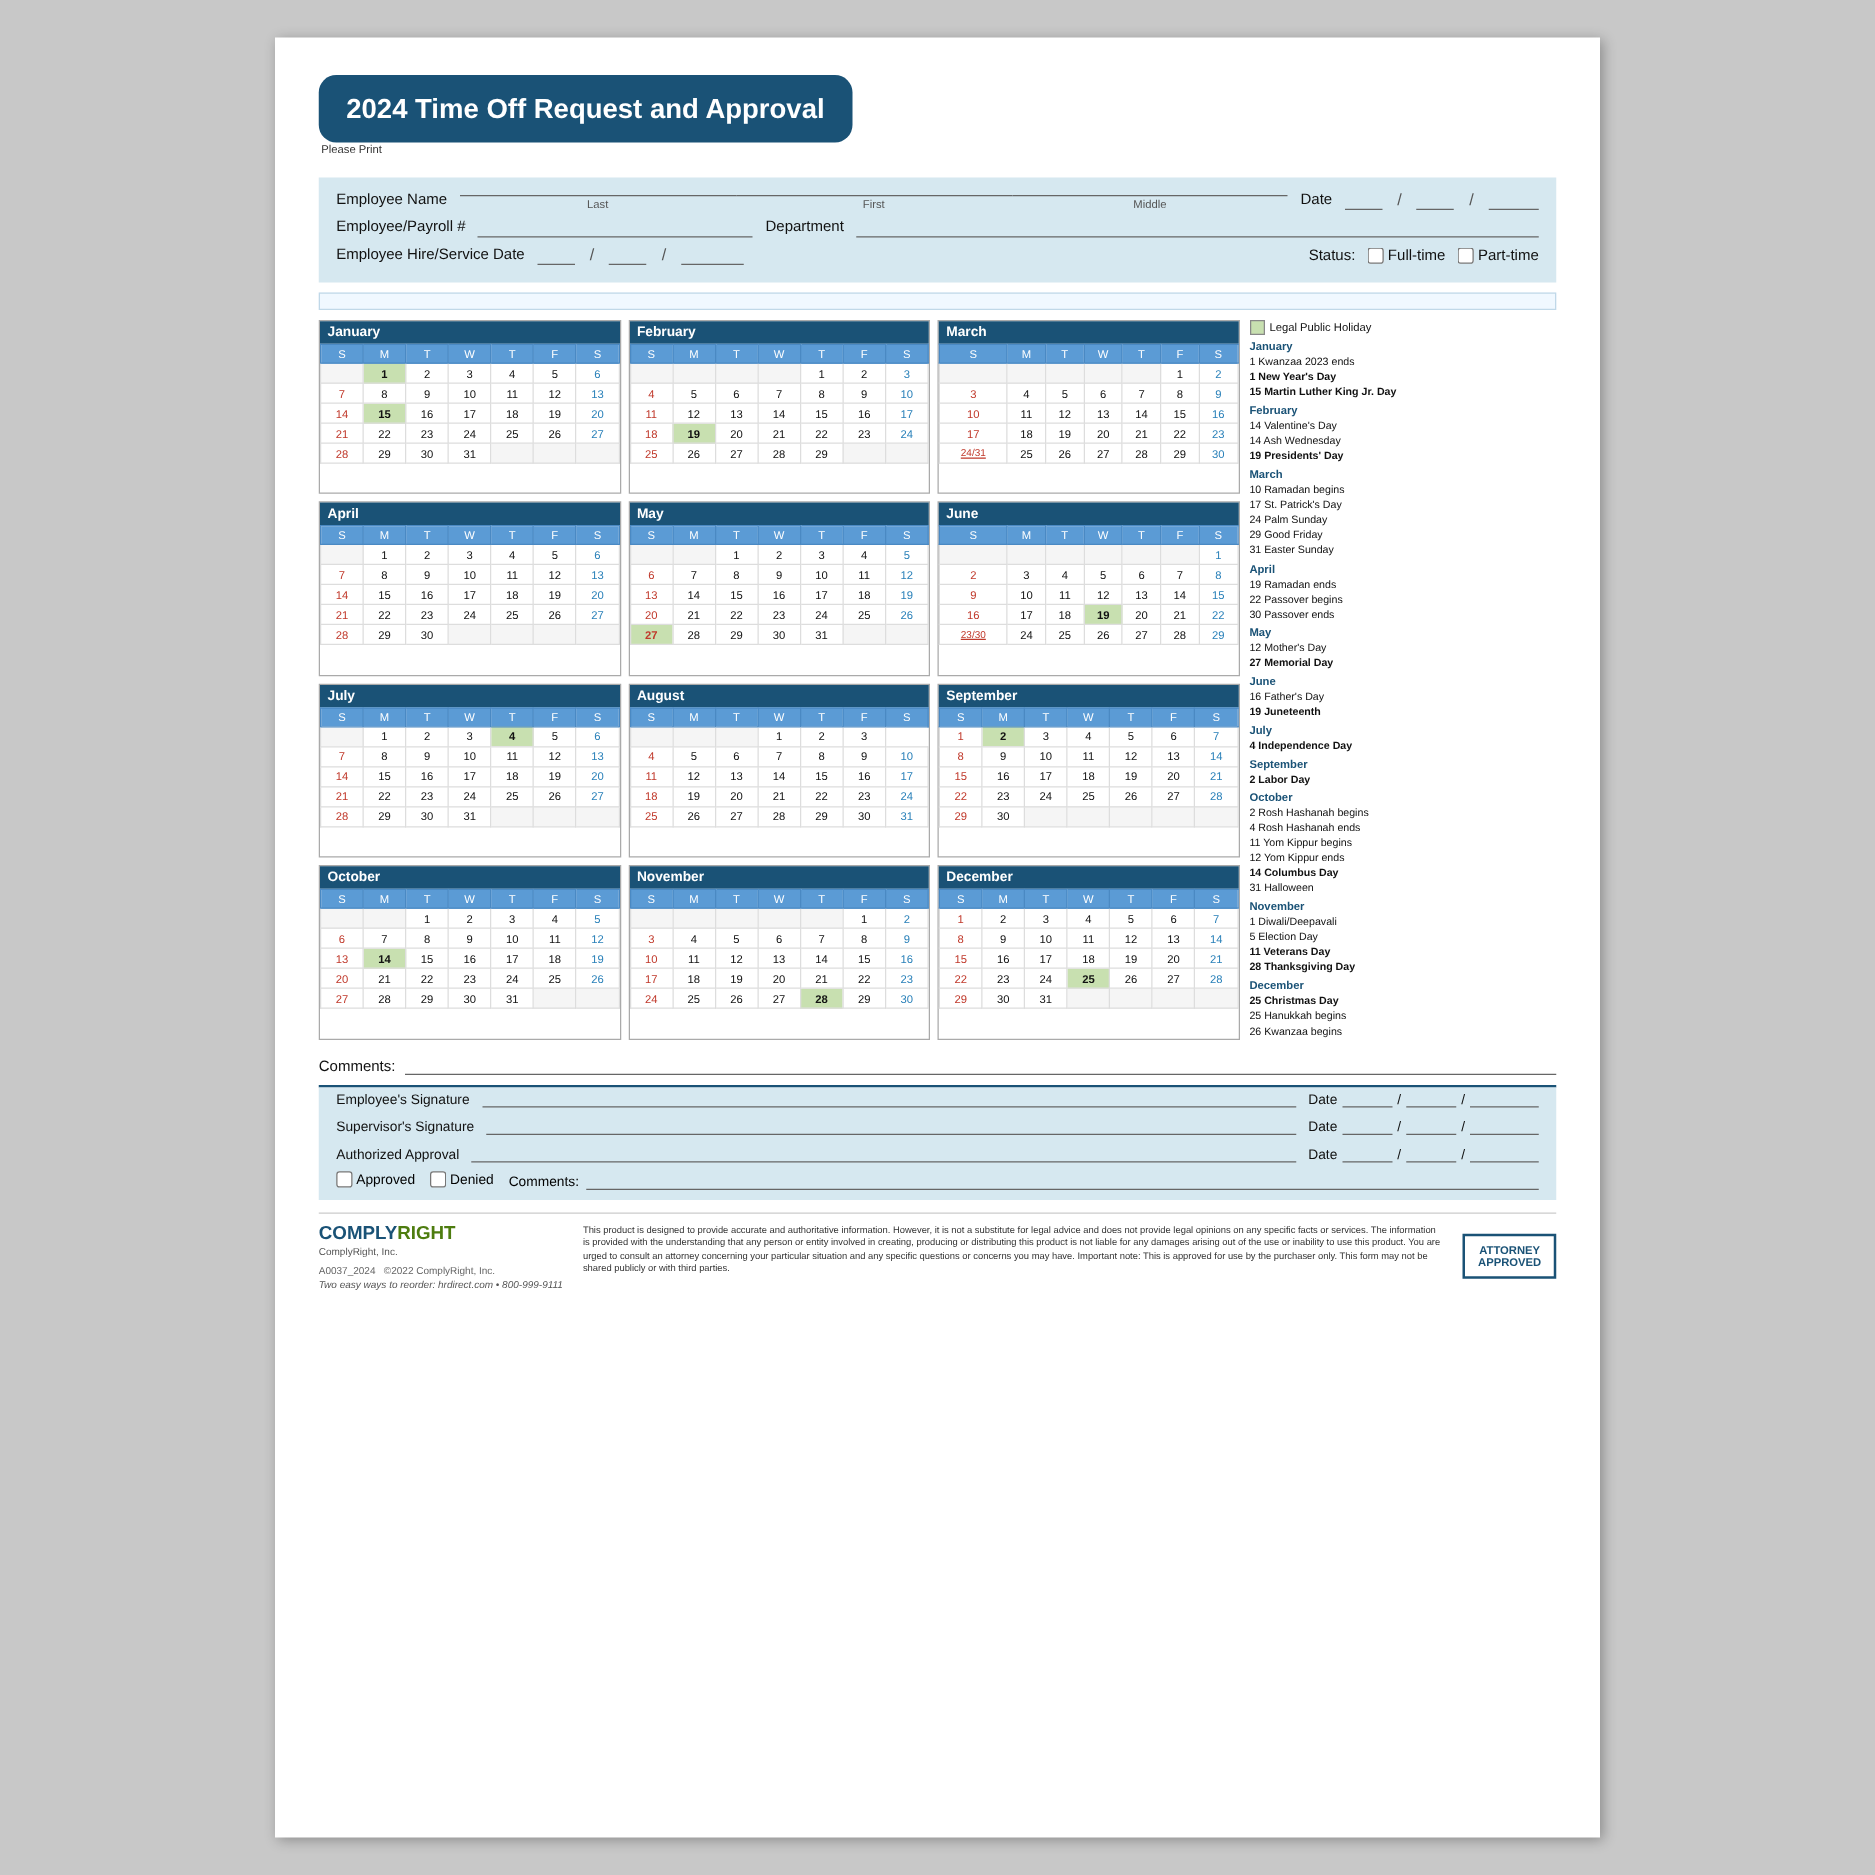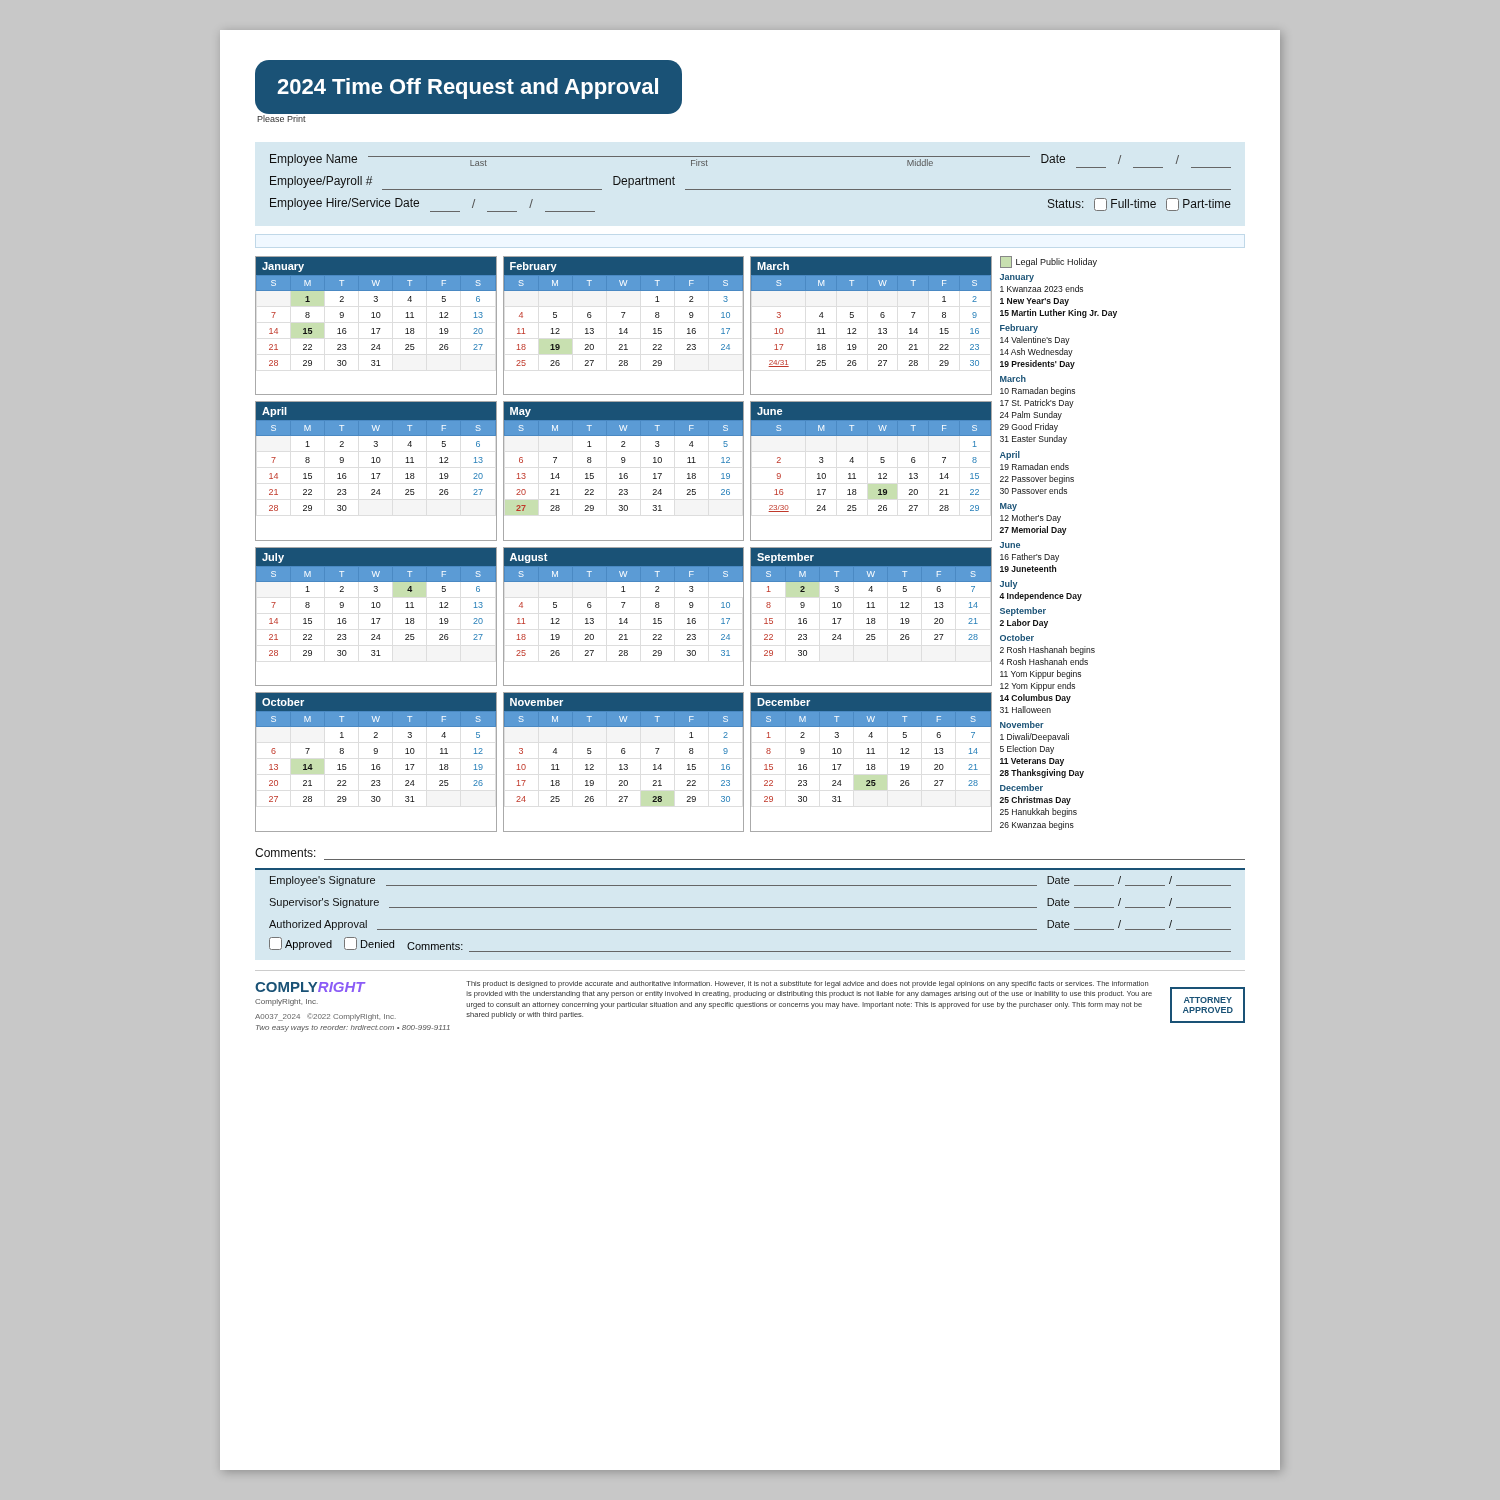--- a/index.html
+++ b/index.html
@@ -1281,21 +1281,21 @@
       <div class="comments-inline">
         <span>Comments:</span>
         <div class="comments-inline-line"></div>
       </div>
     </div>
   </div>
 
   <div class="footer">
     <div class="footer-logo">
       <div style="font-size:15px;font-weight:900;color:#1a5276;line-height:1.1;">
-        <span style="color:#1a5276;">COMPLY</span><span style="color:#8b5cf6;font-style:italic;">RIGHT</span>
+        <span style="color:#1a5276;">COMPLY</span><span style="color:#4d7c0f;">RIGHT</span>
       </div>
       <div class="footer-sub">ComplyRight, Inc.</div>
       <div class="footer-item-code">
         <span>A0037_2024</span>
         &nbsp;
         <span>©2022 ComplyRight, Inc.</span>
       </div>
       <div class="footer-sub" style="margin-top:2px;font-style:italic;">Two easy ways to reorder: hrdirect.com • 800-999-9111</div>
     </div>
     <div class="footer-disclaimer">This product is designed to provide accurate and authoritative information. However, it is not a substitute for legal advice and does not provide legal opinions on any specific facts or services. The information is provided with the understanding that any person or entity involved in creating, producing or distributing this product is not liable for any damages arising out of the use or inability to use this product. You are urged to consult an attorney concerning your particular situation and any specific questions or concerns you may have. Important note: This is approved for use by the purchaser only. This form may not be shared publicly or with third parties.</div>

